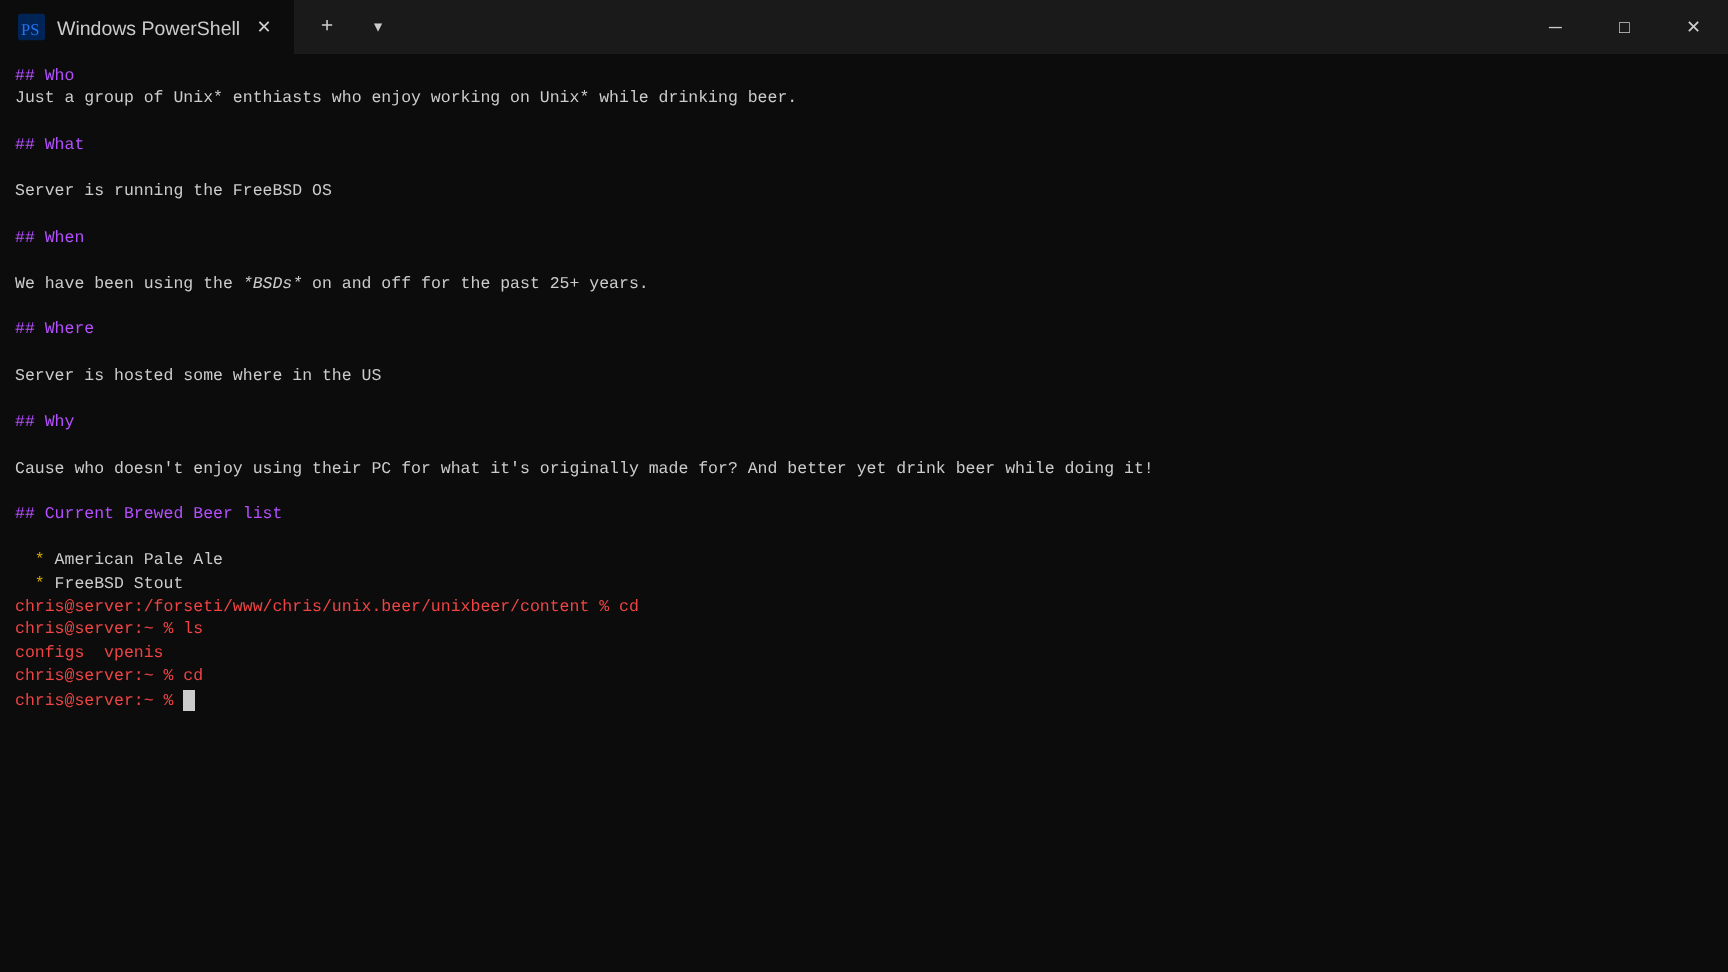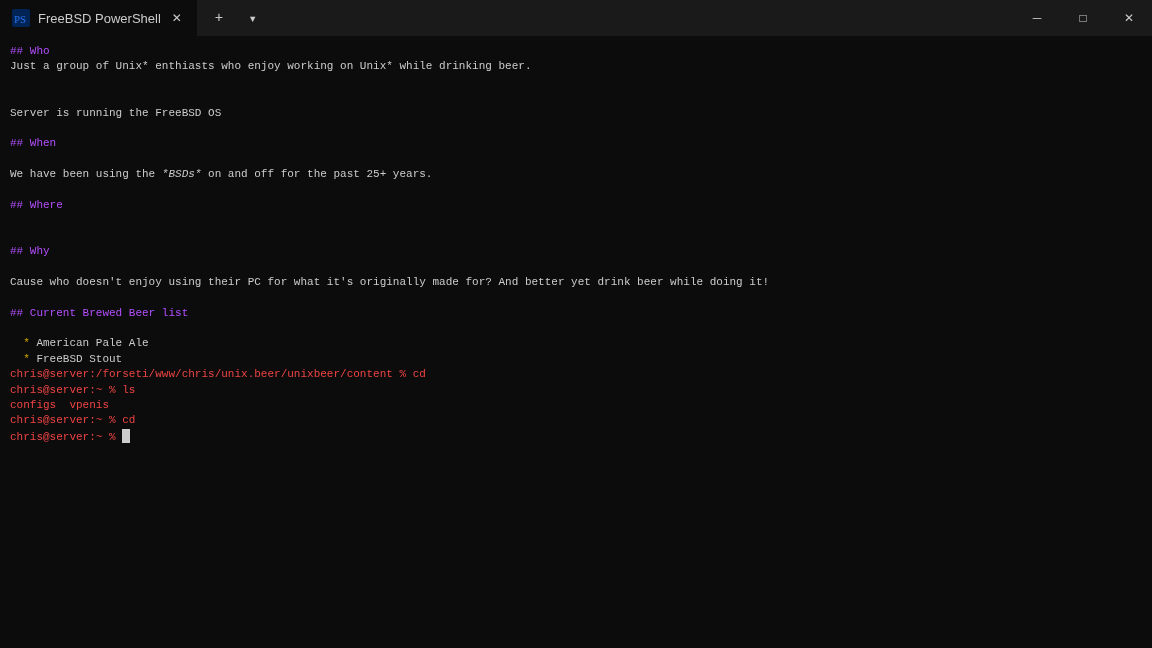--- a/index.html
+++ b/index.html
@@ -166,21 +166,21 @@
 <body>
 
 <div class="window">
   <div class="titlebar">
     <div class="titlebar-left">
       <div class="tab">
         <svg class="tab-icon" viewBox="0 0 18 18" fill="none">
           <rect width="18" height="18" rx="2" fill="#012456"></rect>
           <text x="2" y="14" font-size="11" fill="#2672ec" font-family="Consolas">PS</text>
         </svg>
-        <span>FreeBSD PowerShell</span>
+        <span>Windows PowerShell</span>
         <div class="tab-close">
           <span>✕</span>
         </div>
       </div>
       <div class="tab-actions">
         <div class="tab-action-btn">
           <span>+</span>
         </div>
         <div class="tab-action-btn">
           <span>▾</span>
@@ -204,39 +204,45 @@
 
     <div>
       <span class="heading">## Who</span>
     </div>
 
     <div>
       <span class="text-line">Just a group of Unix* enthiasts who enjoy working on Unix* while drinking beer.</span>
     </div>
     <div>&nbsp;</div>
 
+    <div>
+      <span class="heading">## What</span>
+    </div>
     <div>&nbsp;</div>
     <div>
       <span class="text-line">Server is running the FreeBSD OS</span>
     </div>
     <div>&nbsp;</div>
 
     <div>
       <span class="heading">## When</span>
     </div>
     <div>&nbsp;</div>
     <div>
       <span class="text-line">We have been using the <span class="italic-text">*BSDs*</span> on and off for the past 25+ years.</span>
     </div>
     <div>&nbsp;</div>
 
     <div>
       <span class="heading">## Where</span>
     </div>
     <div>&nbsp;</div>
+    <div>
+      <span class="text-line">Server is hosted some where in the US</span>
+    </div>
     <div>&nbsp;</div>
 
     <div>
       <span class="heading">## Why</span>
     </div>
     <div>&nbsp;</div>
     <div>
       <span class="text-line">Cause who doesn't enjoy using their PC for what it's originally made for? And better yet drink beer while doing it!</span>
     </div>
     <div>&nbsp;</div>

